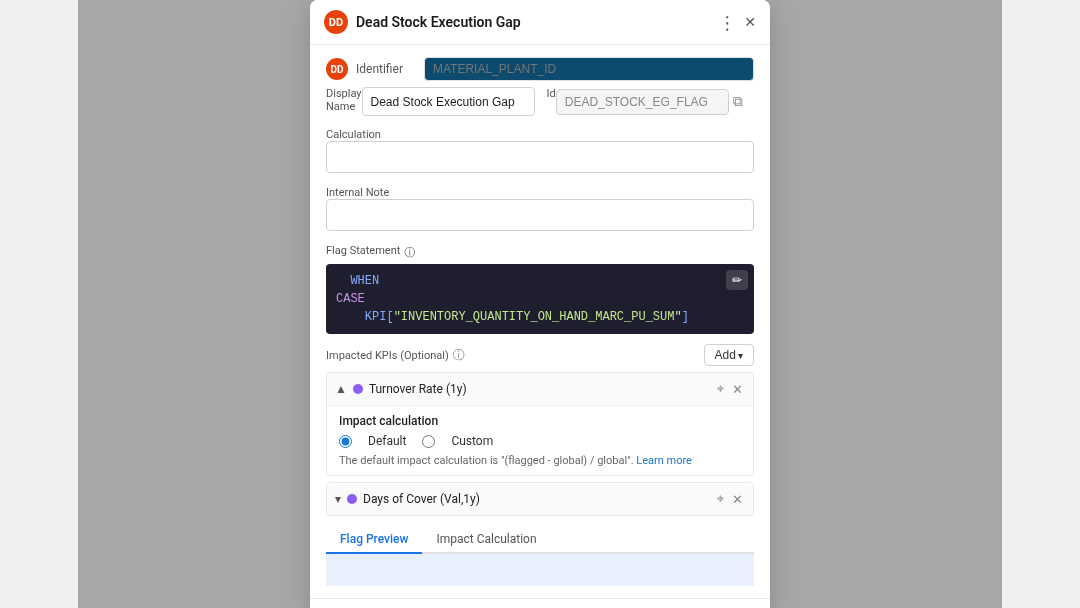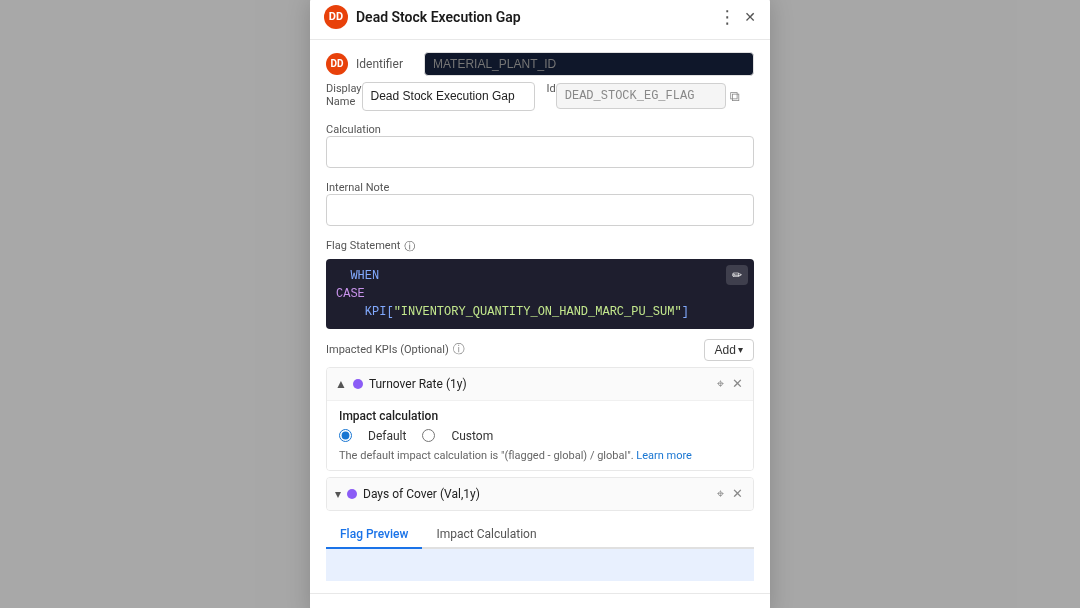--- a/index.html
+++ b/index.html
@@ -8,25 +8,25 @@
       font-size: 13px;
       background: #f0f0f0;
       display: flex;
       justify-content: center;
       align-items: center;
       min-height: 608px;
       width: 1080px;
     }
     .modal-overlay {
       background: rgba(0,0,0,0.3);
-      width: 1080px;
+      width: 924px;
       height: 608px;
       display: flex;
       justify-content: center;
-      align-items: center;
+      align-items: flex-start;
       padding-top: 0;
     }
     .modal {
       background: #fff;
       border-radius: 8px;
       width: 460px;
       box-shadow: 0 4px 24px rgba(0,0,0,0.18);
       overflow: hidden;
       margin-top: 0;
     }
@@ -96,21 +96,21 @@
       color: #555;
       min-width: 60px;
     }
     .identifier-input {
       flex: 1;
       border: 1px solid #e0e0e0;
       border-radius: 4px;
       padding: 4px 8px;
       font-size: 12px;
       color: #bbb;
-      background: #0f172a;
+      background: #0c4a6e;
     }
     .open-identifier-link {
       color: #1976d2;
       font-size: 12px;
       cursor: pointer;
       text-decoration: none;
       display: block;
       margin-left: 30px;
       margin-bottom: 10px;
     }
@@ -389,21 +389,21 @@
       </div>
 
       <div class="form-row">
         <div class="form-group">
           <label class="form-label">Display Name</label>
           <input class="form-input" type="text" value="Dead Stock Execution Gap" style="">
         </div>
         <div class="form-group">
           <label class="form-label">Id</label>
           <div class="id-row">
-            <input class="form-input readonly" type="text" value="DEAD_STOCK_EG_FLAG" readonly="" style="flex: 1 1 0%; font-family: Liberation Mono, monospace;">
+            <input class="form-input readonly" type="text" value="DEAD_STOCK_EG_FLAG" readonly="" style="flex: 1 1 0%;">
             <span class="copy-icon">⧉</span>
           </div>
         </div>
       </div>
 
       <div class="form-section">
         <label class="section-label">Calculation</label>
         <textarea class="textarea-input" rows="1" style=""></textarea>
       </div>
 

